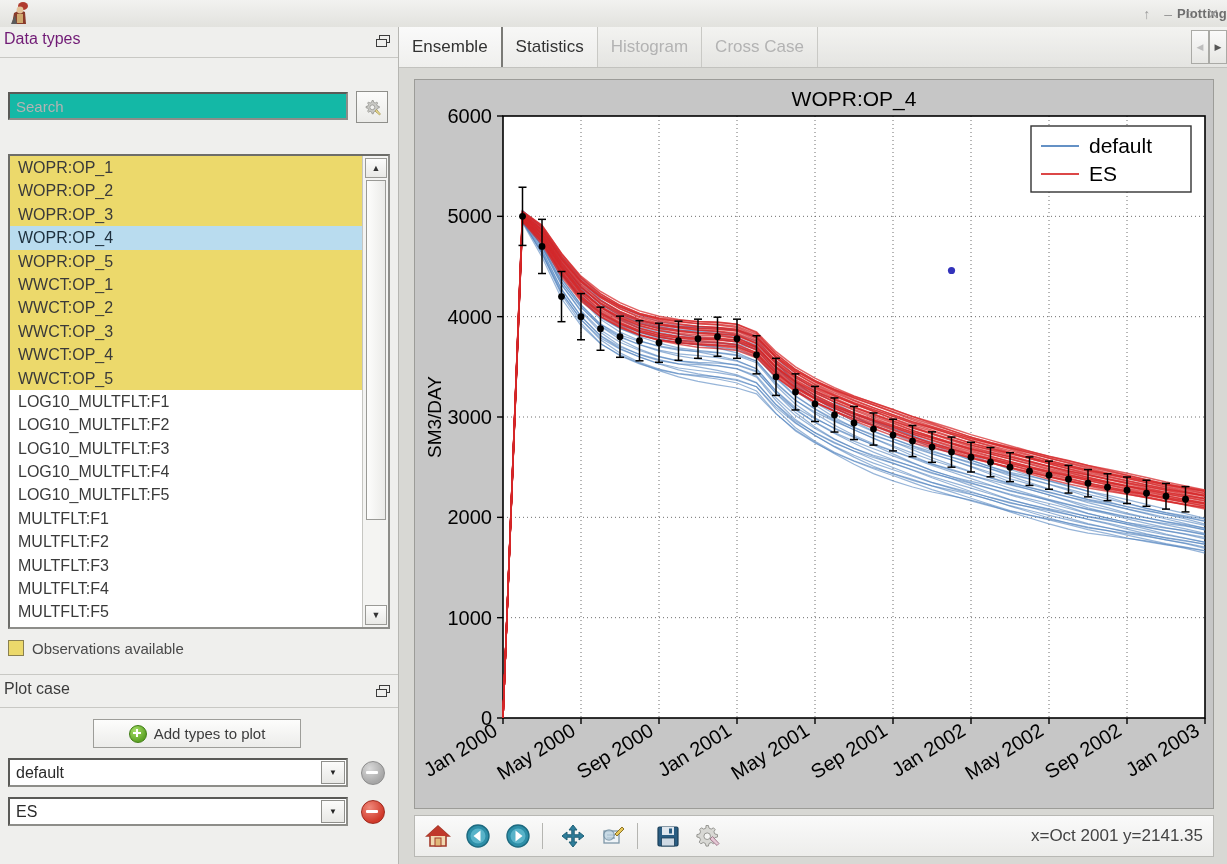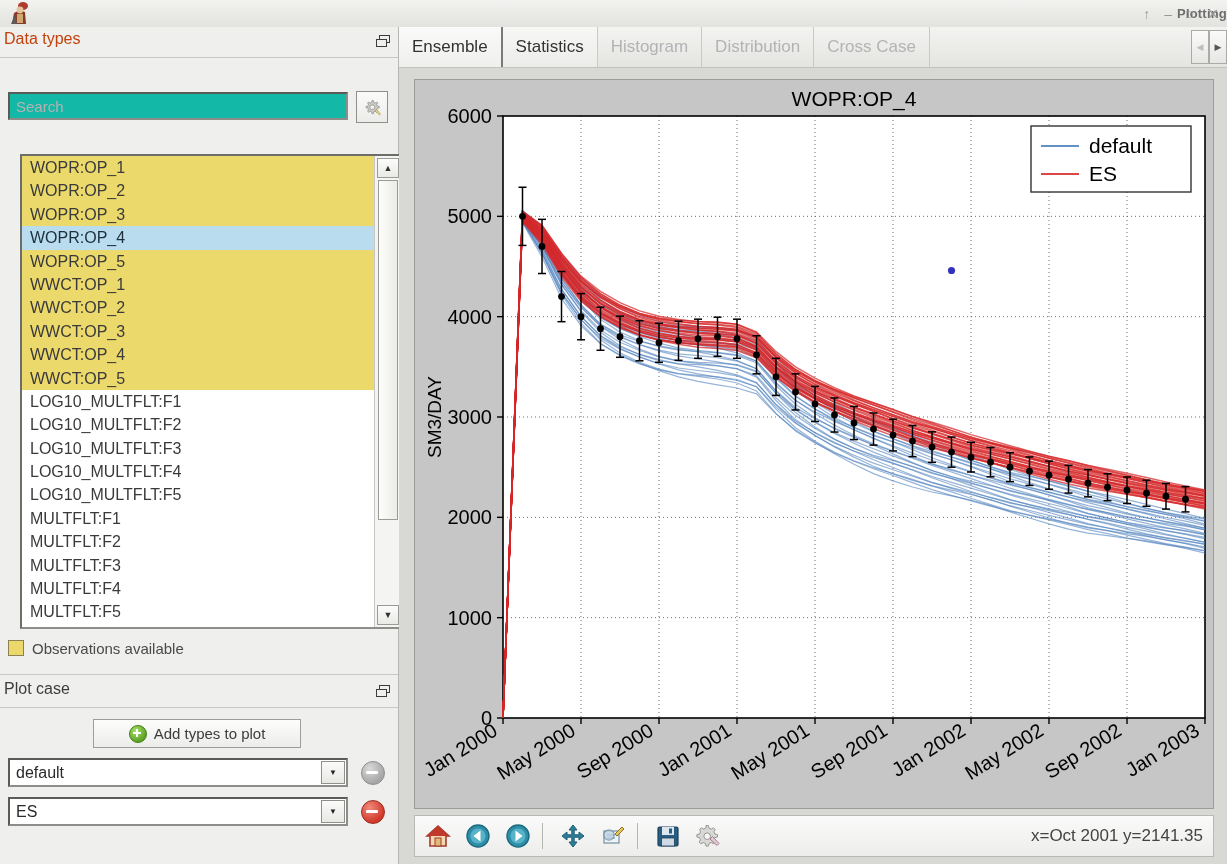--- a/index.html
+++ b/index.html
@@ -36,21 +36,21 @@
     position:absolute;left:0;top:27px;width:398px;height:837px;
     background:#efefed;
     border-right:1px solid #b6b6b2;
   }
   .dock-header{
     position:relative;height:30px;
     background:#efefed;
     border-bottom:1px solid #c8c8c4;
   }
   .dock-header .dt{
-    position:absolute;left:4px;top:3px;font-size:16px;color:#c2410c;text-align:center;
+    position:absolute;left:4px;top:3px;font-size:16px;color:#701a75;text-align:center;
   }
   .dock-header .float-ico{
     position:absolute;right:8px;top:8px;width:14px;height:13px;
   }
   .dock-header .float-ico i{
     position:absolute;display:block;border:1.5px solid #3c3c3c;
   }
   .dock-header .float-ico i.a{left:3px;top:0;width:9px;height:6px;}
   .dock-header .float-ico i.b{left:0;top:4px;width:9px;height:6px;background:#efefed;}
 
@@ -68,21 +68,21 @@
   }
   .searchbox input::placeholder{color:#b3b3b3;}
   .searchbtn{
     position:absolute;left:356px;top:6px;width:30px;height:30px;
     background:linear-gradient(#fbfbfa,#ebebe8);
     border:1px solid #8f8f8b;
     display:flex;align-items:center;justify-content:center;
   }
 
   .listwrap{
-    position:absolute;left:20px;top:127px;width:382px;height:475px;
+    position:absolute;left:8px;top:127px;width:382px;height:475px;
     box-sizing:border-box;
     background:#ffffff;
     border:2px solid #8d8d89;border-top-color:#6d6d69;border-left-color:#6d6d69;
     overflow:hidden;
     padding-left:8px;
   }
   .listinner{position:absolute;left:0;top:0;width:352px;height:100%;overflow:hidden;}
   .lrow{
     height:23.4px;line-height:23.4px;padding-left:8px;
     font-size:16px;color:#3a3a3a;white-space:nowrap;
@@ -327,21 +327,20 @@
     </div>
   </div>
 
   <div class="rightarea">
 
     <div class="tabbar">
       <div class="tabs" id="tabs">
           <div class="tab on">Ensemble</div>
           <div class="tab on2">Statistics</div>
           <div class="tab">Histogram</div>
-          <div class="tab">Distribution</div>
           <div class="tab">Cross Case</div>
         </div>
       <div class="tabnav">
         <div class="dis">◀</div>
         <div>▶</div>
       </div>
     </div>
 
     <div class="plotframe">
       <svg class="plotcanvas" id="plotcanvas" viewBox="0 0 798 728">

